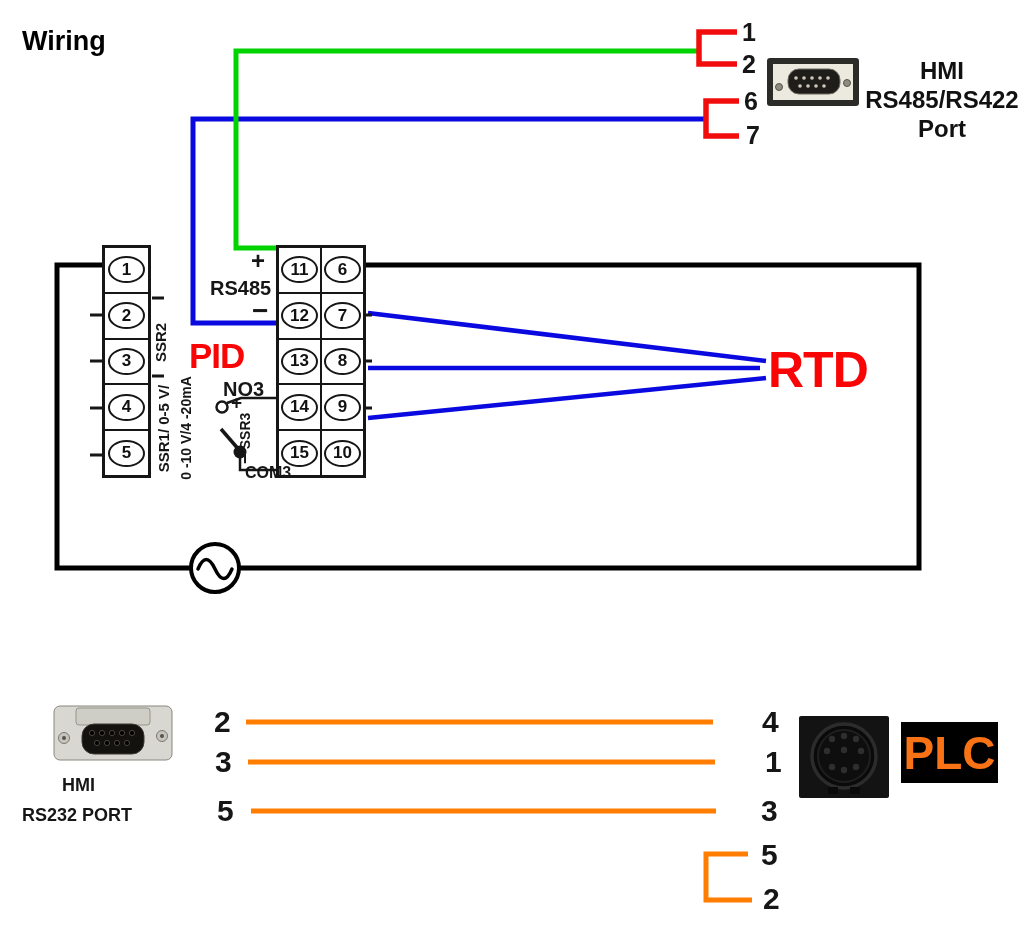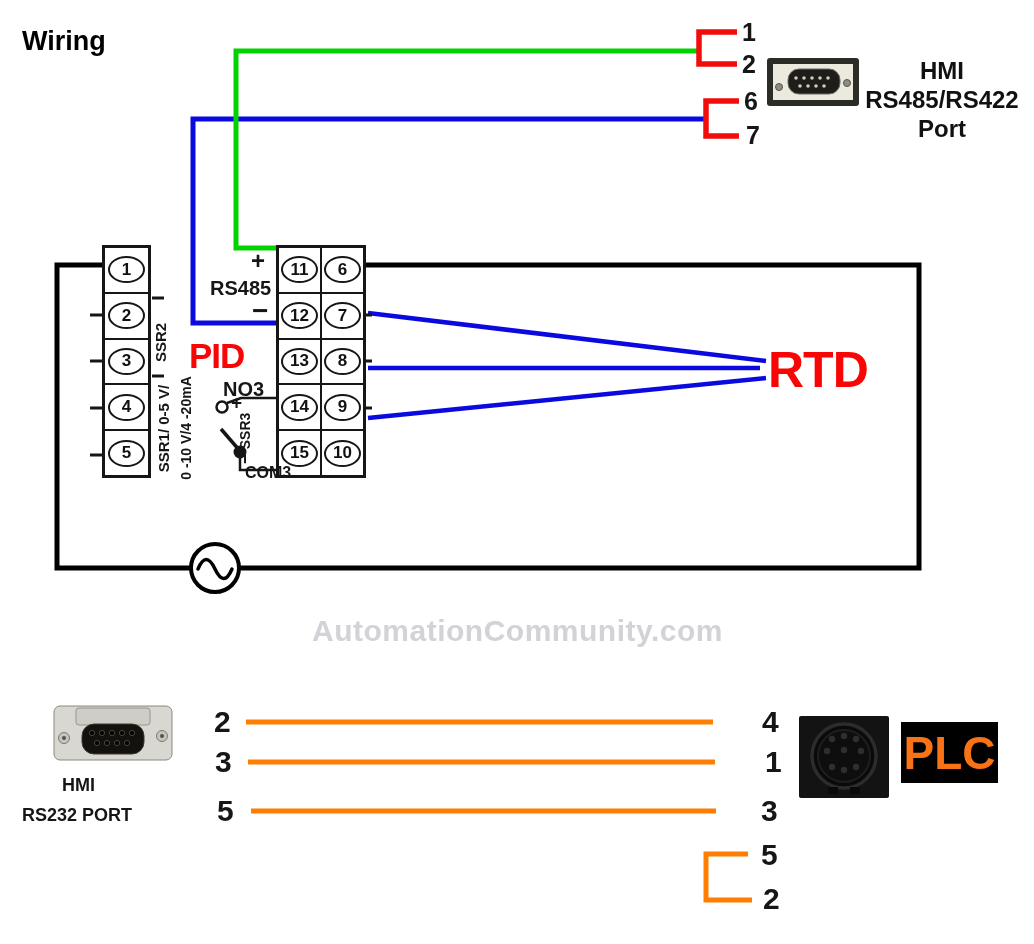--- a/index.html
+++ b/index.html
@@ -152,21 +152,20 @@
   <div class="lbl rot" style="left:117px;top:421px;width:92px;font-size:15px;">SSR1/ 0-5 V/</div>
   <div class="lbl rot" style="left:131px;top:421px;width:110px;font-size:14px;">0 -10 V/4 -20mA</div>
   <div class="lbl" style="left:223px;top:379px;font-size:20px;">NO3</div>
   <div class="lbl" style="left:231px;top:393px;font-size:19px;">+</div>
   <div class="lbl rot" style="left:224px;top:424px;width:42px;font-size:14px;">SSR3</div>
   <div class="lbl rot" style="left:236px;top:450px;width:18px;font-size:18px;">−</div>
   <div class="lbl" style="left:203px;top:465px;font-size:16px;margin-left:42px;">COM3</div>
 
   <div class="lbl red" style="left:768px;top:345px;font-size:50px;letter-spacing:-1px;">RTD</div>
 
-  <div class="lbl gray" style="left:312px;top:616px;font-size:30px;letter-spacing:0.5px;">AutomationCommunity.com</div>
 
   <div class="conn" style="left:50px;top:700px;">
     <svg width="126" height="66" viewBox="0 0 126 66">
       <rect x="4" y="6" width="118" height="54" rx="6" fill="#d8d7d1" stroke="#8a897f"></rect>
       <rect x="26" y="8" width="74" height="17" rx="3" fill="#cfcec6" stroke="#97958a"></rect>
       <rect x="32" y="24" width="62" height="30" rx="12" fill="#14120f" stroke="#3c3a33"></rect>
       <circle cx="42" cy="33" r="2.6" fill="#000" stroke="#4a463c"></circle>
       <circle cx="52" cy="33" r="2.6" fill="#000" stroke="#4a463c"></circle>
       <circle cx="62" cy="33" r="2.6" fill="#000" stroke="#4a463c"></circle>
       <circle cx="72" cy="33" r="2.6" fill="#000" stroke="#4a463c"></circle>

